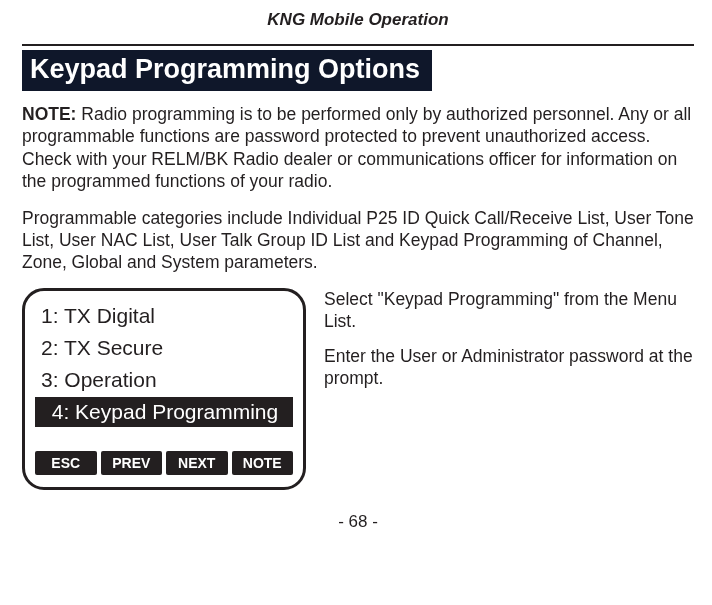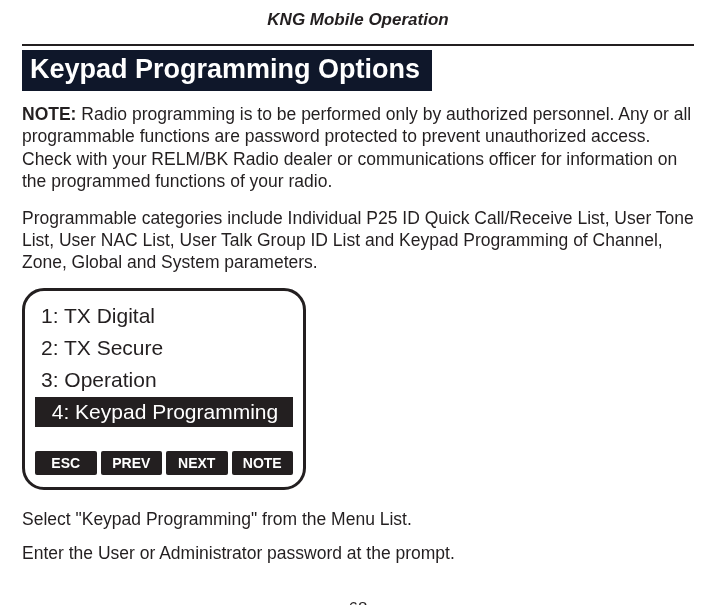--- a/index.html
+++ b/index.html
@@ -48,21 +48,20 @@
   .subheading {
     font-size: 22px;
     font-weight: bold;
     margin-top: 34px;
     margin-bottom: 6px;
   }
   .row {
     display: flex;
     align-items: flex-start;
     gap: 18px;
-    flex-direction: column;
   }
   .device {
     flex: 0 0 auto;
   }
   .device-frame {
     width: 284px;
     border: 3px solid #231f20;
     border-radius: 22px;
     padding: 10px 10px 12px 10px;
     box-sizing: border-box;

